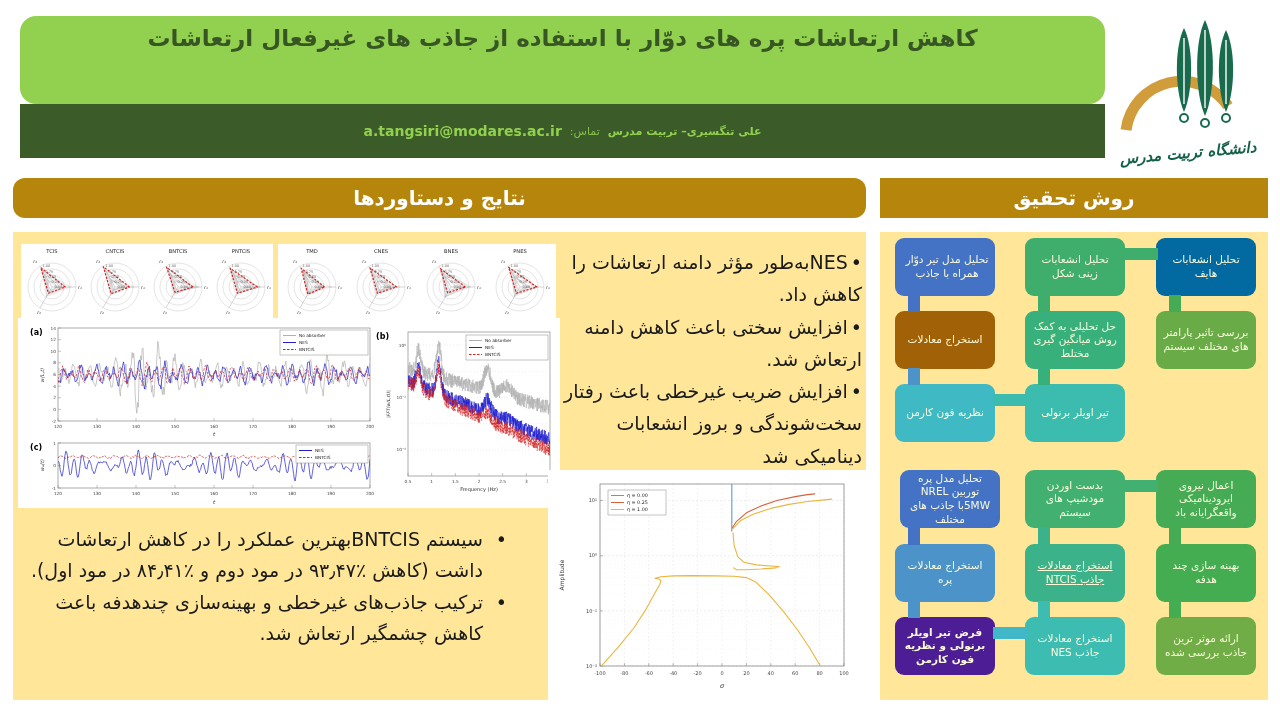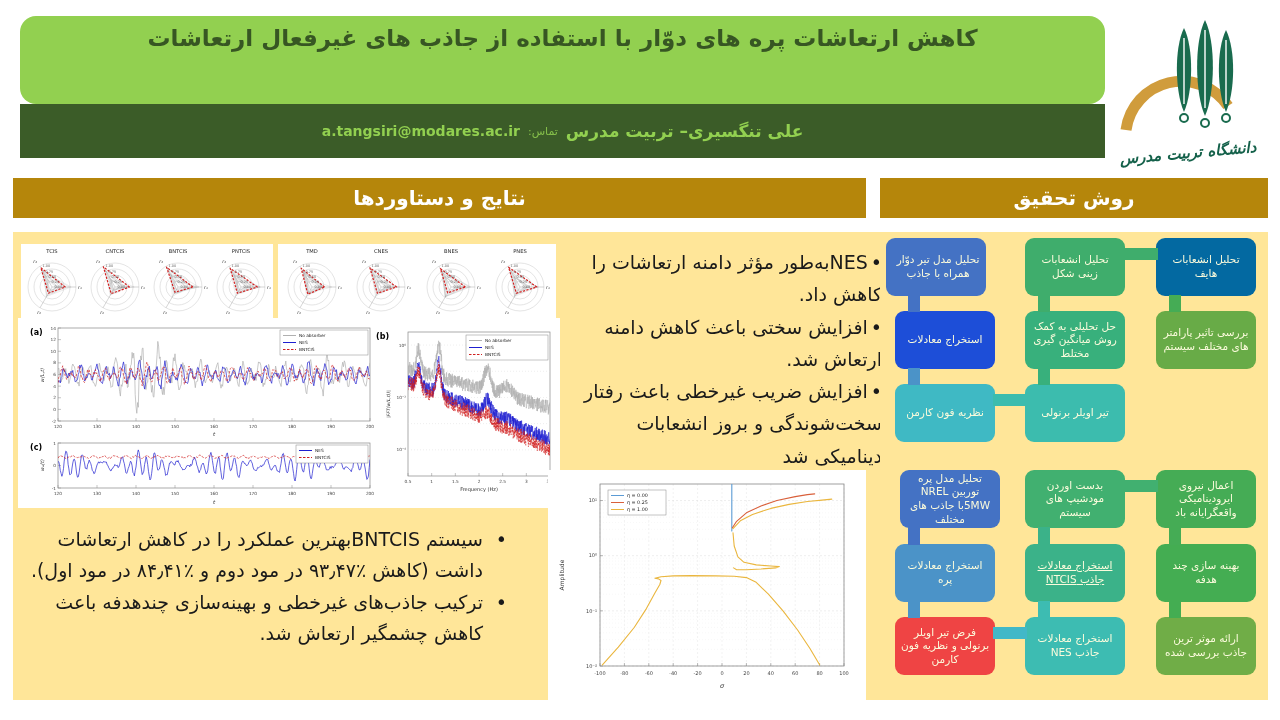--- a/index.html
+++ b/index.html
@@ -3,30 +3,30 @@
 <meta charset="utf-8">
 <style>
   html,body{margin:0;padding:0;}
   body{width:1280px;height:720px;position:relative;background:#ffffff;
        font-family:"DejaVu Sans",sans-serif;overflow:hidden;}
   .title-box{position:absolute;left:20px;top:16px;width:1085px;height:88px;}
   .title-text{padding-top:9px;text-align:center;font-size:23px;font-weight:600;
               direction:rtl;}
   .author-bar{position:absolute;left:20px;top:104px;width:1085px;height:54px;
               direction:rtl;display:flex;align-items:center;justify-content:center;gap:8px;}
-  .author{font-size:17px;font-weight:bold;}
+  .author{font-size:11px;font-weight:bold;}
   .contact{font-size:11px;opacity:.85;}
   .email{font-size:14px;font-weight:bold;direction:ltr;}
   .logo{position:absolute;left:1112px;top:12px;width:152px;height:150px;}
   .logo-caption{position:absolute;bottom:0px;width:100%;text-align:center;
                 color:#14614a;font-size:15px;font-weight:bold;font-style:italic;
                 transform:rotate(-5deg);direction:rtl;}
   .sec-header{position:absolute;top:178px;height:40px;color:#ffffff;display:flex;
               align-items:center;justify-content:center;font-size:20px;font-weight:bold;direction:rtl;}
-  .sec-header.lft{left:13px;width:853px;}
+  .sec-header.lft{left:13px;width:853px;border-radius:12px;}
   .sec-header.rgt{left:880px;width:388px;}
   .panel{position:absolute;top:232px;height:468px;}
   .panel.lft{left:13px;width:853px;}
   .panel.rgt{left:880px;width:388px;}
   .radar-strip{position:absolute;top:12px;height:76px;background:#ffffff;
                display:flex;align-items:center;justify-content:space-around;}
   #radar-strip-1{left:8px;width:252px;}
   #radar-strip-2{left:265px;width:278px;}
   .bullets-top{position:absolute;right:4px;top:14px;width:300px;direction:rtl;
                text-align:right;font-size:19px;line-height:1.7;color:#1a1a1a;}
@@ -73,21 +73,21 @@
   <div class="logo-caption">دانشگاه تربیت مدرس</div>
 </div>
 
 <div class="sec-header lft" style="background: rgb(181, 134, 11);">
   <span>نتایج و دستاوردها</span>
 </div>
 <div class="sec-header rgt" style="background: rgb(181, 134, 11);">
   <span>روش تحقیق</span>
 </div>
 
-<div class="panel lft" style="background: rgb(255, 230, 153); padding-left: 20px;">
+<div class="panel lft" style="background: rgb(255, 230, 153);">
   <div class="radar-strip" id="radar-strip-1">
       <svg width="62" height="74" viewBox="0 0 62 74">
         <text x="30" y="8" font-size="5.2" text-anchor="middle" fill="#222" font-family="DejaVu Serif, serif">TCIS</text>
         <circle cx="30" cy="42" r="6" fill="none" stroke="#c9c9c9" stroke-width="0.5"></circle>
         <circle cx="30" cy="42" r="12" fill="none" stroke="#c9c9c9" stroke-width="0.5"></circle>
         <circle cx="30" cy="42" r="18" fill="none" stroke="#c9c9c9" stroke-width="0.5"></circle>
         <circle cx="30" cy="42" r="24" fill="none" stroke="#c9c9c9" stroke-width="0.5"></circle>
         <line x1="30" y1="42" x2="54" y2="42" stroke="#aaa" stroke-width="0.5"></line>
         <line x1="30" y1="42" x2="18" y2="21.216" stroke="#aaa" stroke-width="0.5"></line>
         <line x1="30" y1="42" x2="18" y2="62.784" stroke="#aaa" stroke-width="0.5"></line>
@@ -557,39 +557,39 @@
     </div>
 </div>
 
 <div class="panel rgt" style="background: rgb(255, 230, 153);">
   <div id="flow-canvas">
       <div class="fnode" style="left: 276px; top: 6px; background: #0369a1;">تحلیل انشعابات هایف</div>
       <div class="fnode" style="left: 276px; top: 79px; background: rgb(104, 171, 71);">بررسی تاثیر پارامتر های مختلف سیستم</div>
       <div class="fnode" style="left: 145px; top: 6px; background: rgb(63, 173, 108);">تحلیل انشعابات زینی شکل</div>
       <div class="fnode" style="left: 145px; top: 79px; background: rgb(56, 176, 124);">حل تحلیلی به کمک روش میانگین گیری مختلط</div>
       <div class="fnode" style="left: 145px; top: 152px; background: rgb(60, 188, 174);">تیر اویلر برنولی</div>
-      <div class="fnode" style="left: 6px; top: 6px; background: rgb(68, 114, 196); padding-left: 9px;">تحلیل مدل تیر دوّار همراه با جاذب</div>
-      <div class="fnode" style="left: 15px; top: 79px; background: #1d4ed8;">استخراج معادلات</div>
+      <div class="fnode" style="left: 15px; top: 6px; background: rgb(68, 114, 196); padding-left: 9px;">تحلیل مدل تیر دوّار همراه با جاذب</div>
+      <div class="fnode" style="left: 15px; top: 79px; background: #a16207;">استخراج معادلات</div>
       <div class="fnode" style="left: 15px; top: 152px; background: rgb(63, 185, 196);">نظریه فون کارمن</div>
       <div class="fconn" style="background: rgb(63, 173, 108); left: 243px; top: 16px; width: 35px; height: 12px;"></div>
       <div class="fconn" style="background: rgb(69, 172, 85); left: 289px; top: 63px; width: 12px; height: 17px;"></div>
       <div class="fconn" style="background: rgb(63, 173, 108); left: 158px; top: 63px; width: 12px; height: 17px;"></div>
       <div class="fconn" style="background: rgb(56, 176, 124); left: 158px; top: 136px; width: 12px; height: 17px;"></div>
       <div class="fconn" style="background: rgb(68, 114, 196); left: 28px; top: 63px; width: 12px; height: 17px;"></div>
       <div class="fconn" style="background: rgb(75, 147, 200); left: 28px; top: 136px; width: 12px; height: 17px;"></div>
       <div class="fconn" style="background: rgb(60, 188, 174); left: 113px; top: 162px; width: 34px; height: 12px;"></div>
       <div class="fnode" style="left: 276px; top: 238px; background: rgb(69, 172, 85);">اعمال نیروی ایرودینامیکی واقعگرایانه باد</div>
       <div class="fnode" style="left: 276px; top: 312px; background: rgb(68, 173, 82);">بهینه سازی چند هدفه</div>
       <div class="fnode" style="left: 276px; top: 385px; background: rgb(112, 173, 71);">ارائه موثر ترین جاذب بررسی شده</div>
       <div class="fnode" style="left: 145px; top: 238px; background: rgb(65, 176, 112);">بدست اوردن مودشیپ های سیستم</div>
       <div class="fnode" style="left: 145px; top: 312px; background: rgb(59, 178, 137); text-decoration: underline;">استخراج معادلات جاذب NTCIS</div>
       <div class="fnode" style="left: 145px; top: 385px; background: rgb(61, 188, 178);">استخراج معادلات جاذب NES</div>
       <div class="fnode" style="left: 20px; top: 238px; background: rgb(68, 114, 196);">تحلیل مدل پره توربین NREL 5MWبا جاذب های مختلف</div>
       <div class="fnode" style="left: 15px; top: 312px; background: rgb(75, 147, 200);">استخراج معادلات پره</div>
-      <div class="fnode" style="left: 15px; top: 385px; background: #ef4444;">فرض تیر اویلر برنولی و نظریه فون کارمن</div>
+      <div class="fnode" style="left: 15px; top: 385px; background: #4c1d95; font-weight: bold;">فرض تیر اویلر برنولی و نظریه فون کارمن</div>
       <div class="fconn" style="background: rgb(65, 176, 112); left: 243px; top: 248px; width: 35px; height: 12px;"></div>
       <div class="fconn" style="background: rgb(69, 172, 85); left: 289px; top: 295px; width: 12px; height: 18px;"></div>
       <div class="fconn" style="background: rgb(68, 173, 82); left: 289px; top: 369px; width: 12px; height: 17px;"></div>
       <div class="fconn" style="background: rgb(59, 178, 137); left: 158px; top: 295px; width: 12px; height: 18px;"></div>
       <div class="fconn" style="background: rgb(61, 188, 178); left: 158px; top: 369px; width: 12px; height: 17px;"></div>
       <div class="fconn" style="background: rgb(68, 114, 196); left: 28px; top: 295px; width: 12px; height: 18px;"></div>
       <div class="fconn" style="background: rgb(75, 147, 200); left: 28px; top: 369px; width: 12px; height: 17px;"></div>
       <div class="fconn" style="background: rgb(65, 184, 200); left: 113px; top: 395px; width: 34px; height: 12px;"></div>
     </div>
 </div>

